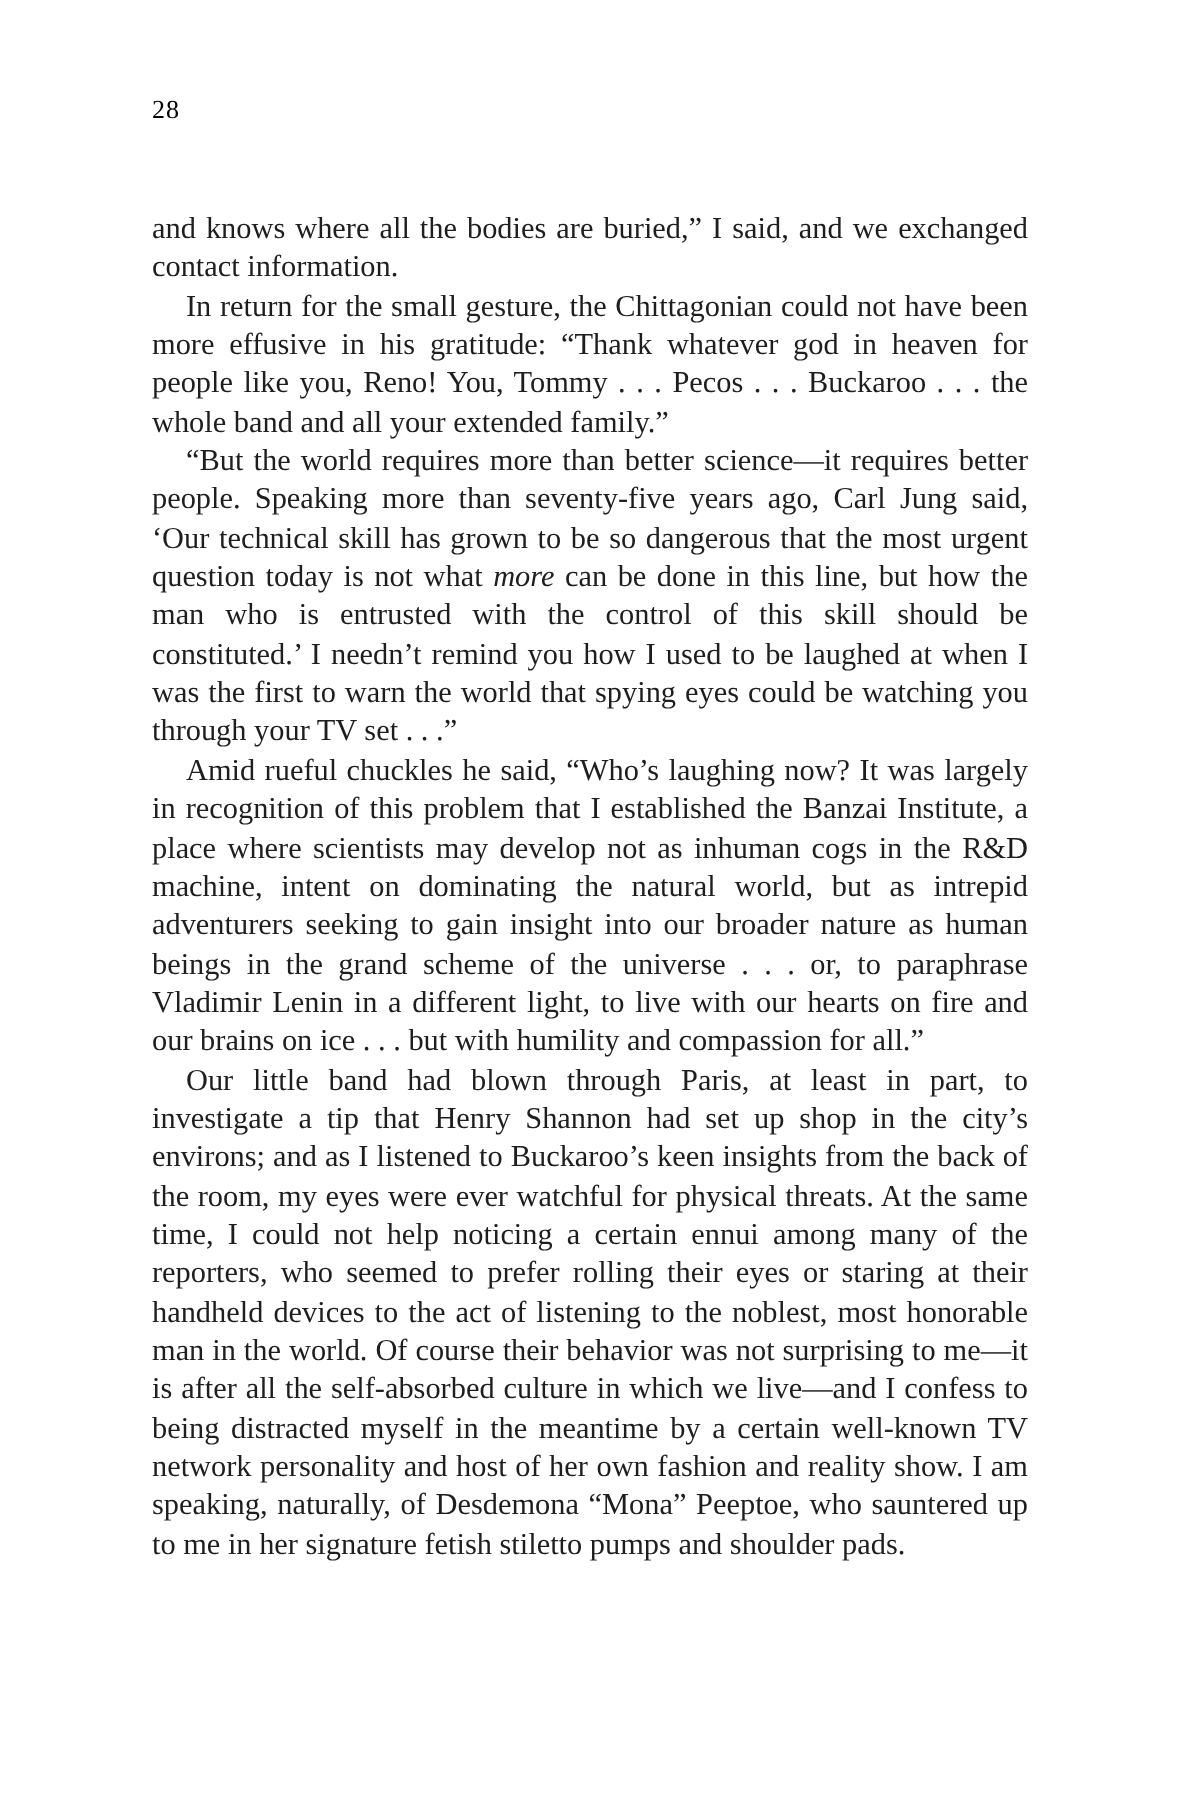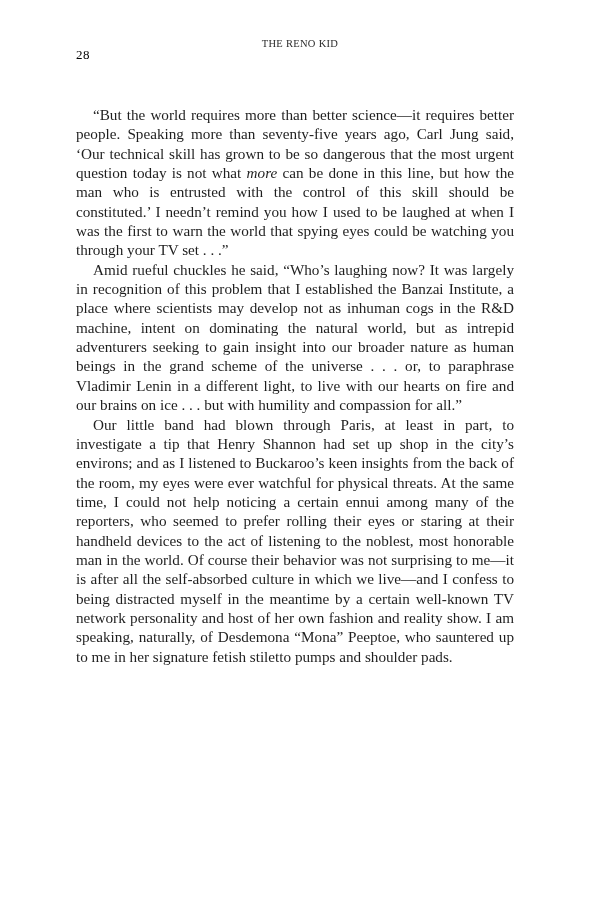--- a/index.html
+++ b/index.html
@@ -51,22 +51,23 @@
     }
     .body-text p.continued {
       text-indent: 0;
     }
     em { font-style: italic; }
   </style>
 </head>
 <body>
 
 <div class="running-head">
-  <div>THE RENO KID</div>
 </div>
 
 <div class="page-number">28</div>
 
 <div class="body-text">
+  <p class="continued">and knows where all the bodies are buried,” I said, and we exchanged contact information.</p>
+  <p>In return for the small gesture, the Chittagonian could not have been more effusive in his gratitude: “Thank whatever god in heaven for people like you, Reno! You, Tommy . . . Pecos . . . Buckaroo . . . the whole band and all your extended family.”</p>
   <p><span>“But the world requires more than better science—it requires better people. Speaking more than seventy-five years ago, Carl Jung said, ‘Our technical skill has grown to be so dangerous that the most urgent question today is not what </span><em>more</em><span> can be done in this line, but how the man who is entrusted with the control of this skill should be constituted.’ I needn’t remind you how I used to be laughed at when I was the first to warn the world that spying eyes could be watching you through your TV set . . .”</span></p>
   <p>Amid rueful chuckles he said, “Who’s laughing now? It was largely in recognition of this problem that I established the Banzai Institute, a place where scientists may develop not as inhuman cogs in the R&amp;D machine, intent on dominating the natural world, but as intrepid adventurers seeking to gain insight into our broader nature as human beings in the grand scheme of the universe . . . or, to paraphrase Vladimir Lenin in a different light, to live with our hearts on fire and our brains on ice . . . but with humility and compassion for all.”</p>
   <p>Our little band had blown through Paris, at least in part, to investigate a tip that Henry Shannon had set up shop in the city’s environs; and as I listened to Buckaroo’s keen insights from the back of the room, my eyes were ever watchful for physical threats. At the same time, I could not help noticing a certain ennui among many of the reporters, who seemed to prefer rolling their eyes or staring at their handheld devices to the act of listening to the noblest, most honorable man in the world. Of course their behavior was not surprising to me—it is after all the self-absorbed culture in which we live—and I confess to being distracted myself in the meantime by a certain well-known TV network personality and host of her own fashion and reality show. I am speaking, naturally, of Desdemona “Mona” Peeptoe, who sauntered up to me in her signature fetish stiletto pumps and shoulder pads.</p>
 </div>
 
 </body></html>

